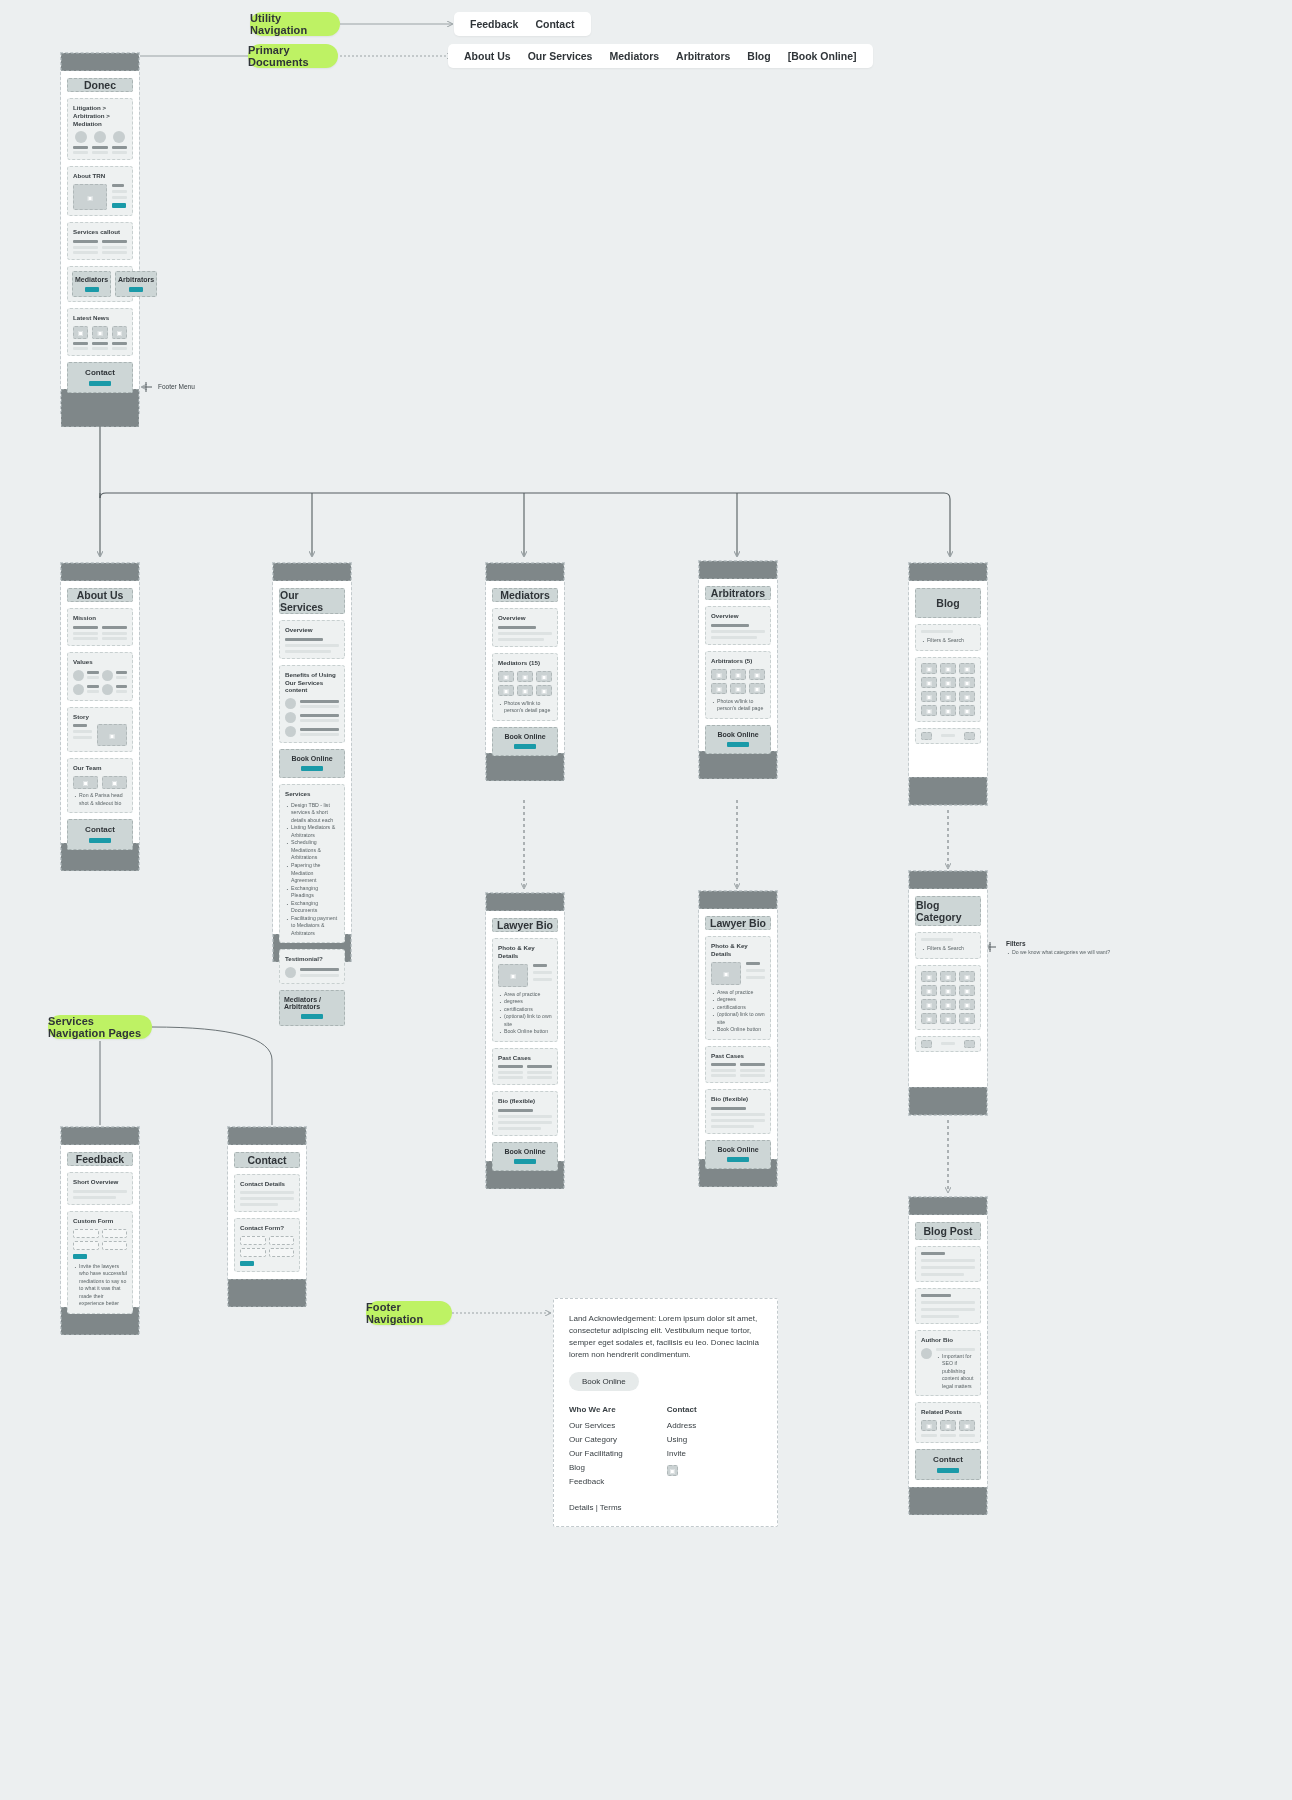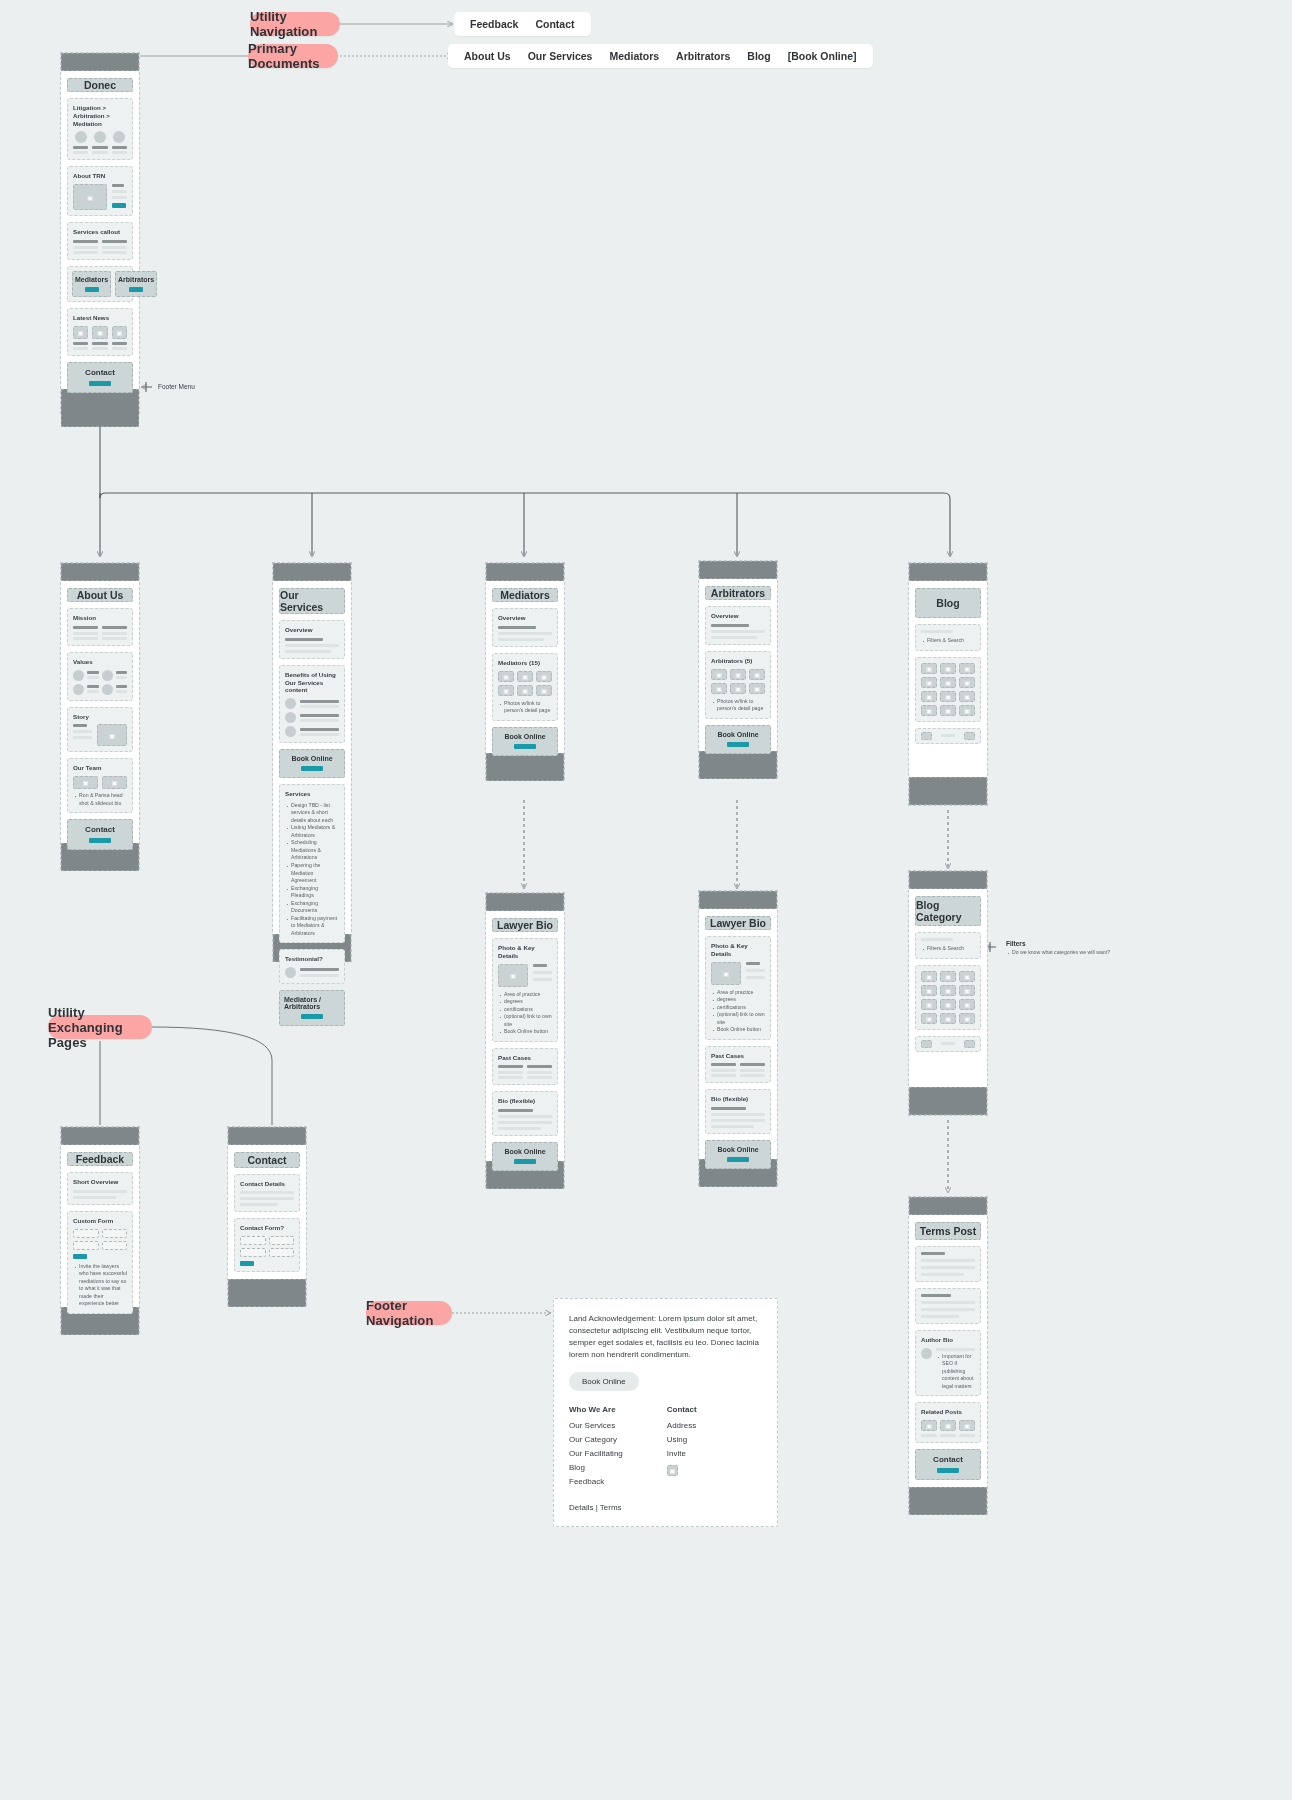--- a/index.html
+++ b/index.html
@@ -7,23 +7,23 @@
     width:1292px; height:1800px; position:relative;
     background:#eceff0;
     font-family:"Liberation Sans", sans-serif;
     color:#3a4145;
     overflow:hidden;
   }
   .abs { position:absolute; }
 
   
   .pill {
-    background:#fca5a5; border-radius:40px;
+    background:#bef264; border-radius:40px;
     display:flex; align-items:center; justify-content:center;
-    font-size:13px; font-weight:700; color:#2f3438;
+    font-size:11px; font-weight:700; color:#2f3438;
     box-shadow:0 1px 2px rgba(0,0,0,.06);
     letter-spacing:.1px;
   }
 
   
   .navbar {
     background:#fff; border-radius:5px;
     display:flex; align-items:center; gap:17px;
     padding:0 16px;
     font-size:10.5px; font-weight:700; color:#2f3438;
@@ -683,21 +683,21 @@
 <div class="abs" style="left:1006px;top:940px;width:120px;">
   <div class="annot-b">Filters</div>
   <ul class="bullets" style="margin-top:2px;">
       <li class="annot-s">Do we know what categories we will want?</li>
     </ul>
 </div>
 
 <div class="page" style="left:908px;top:1196px;width:80px;height:318px;">
   <div class="bar-top"></div>
   <div class="pagebody" style="height:272px;">
-    <div class="ptitle">Terms Post</div>
+    <div class="ptitle">Blog Post</div>
     <div class="mod">
       <div class="ln dk" style="width:45%;"></div>
       <div class="ln lt" style="margin-top:4px;"></div>
       <div class="ln lt" style="margin-top:4px;"></div>
       <div class="ln lt" style="margin-top:4px;width:80%;"></div>
     </div>
     <div class="mod">
       <div class="ln dk" style="width:55%;"></div>
       <div class="ln lt" style="margin-top:4px;"></div>
       <div class="ln lt" style="margin-top:4px;"></div>
@@ -733,21 +733,21 @@
       </div>
     </div>
     <div class="cta">
       <div class="cta-t" style="font-size:8px;">Contact</div>
       <div class="teal"></div>
     </div>
   </div>
   <div class="bar-bot" style="height:28px;"></div>
 </div>
 
-<div class="pill abs" style="left:48px;top:1015px;width:104px;height:24px;">Utility Exchanging Pages</div>
+<div class="pill abs" style="left:48px;top:1015px;width:104px;height:24px;">Services Navigation Pages</div>
 
 <div class="page" style="left:60px;top:1126px;width:80px;height:208px;">
   <div class="bar-top"></div>
   <div class="pagebody" style="height:162px;">
     <div class="ptitle">Feedback</div>
     <div class="mod">
       <div class="mod-h">Short Overview</div>
       <div class="ln lt"></div>
       <div class="ln lt" style="margin-top:3px;width:80%;"></div>
     </div>

